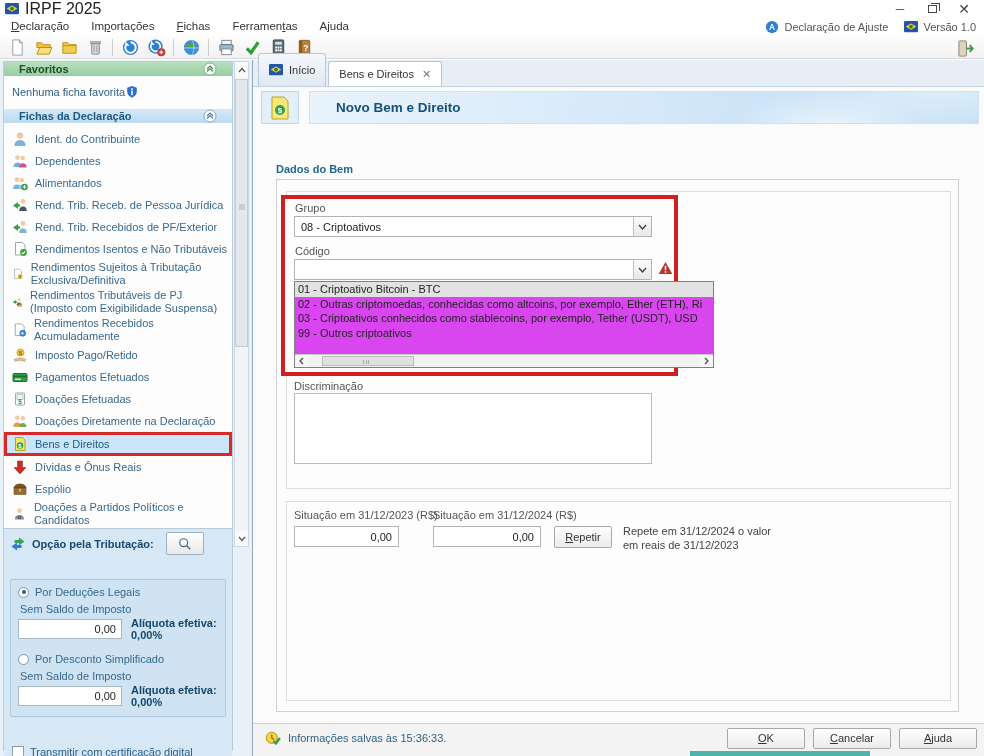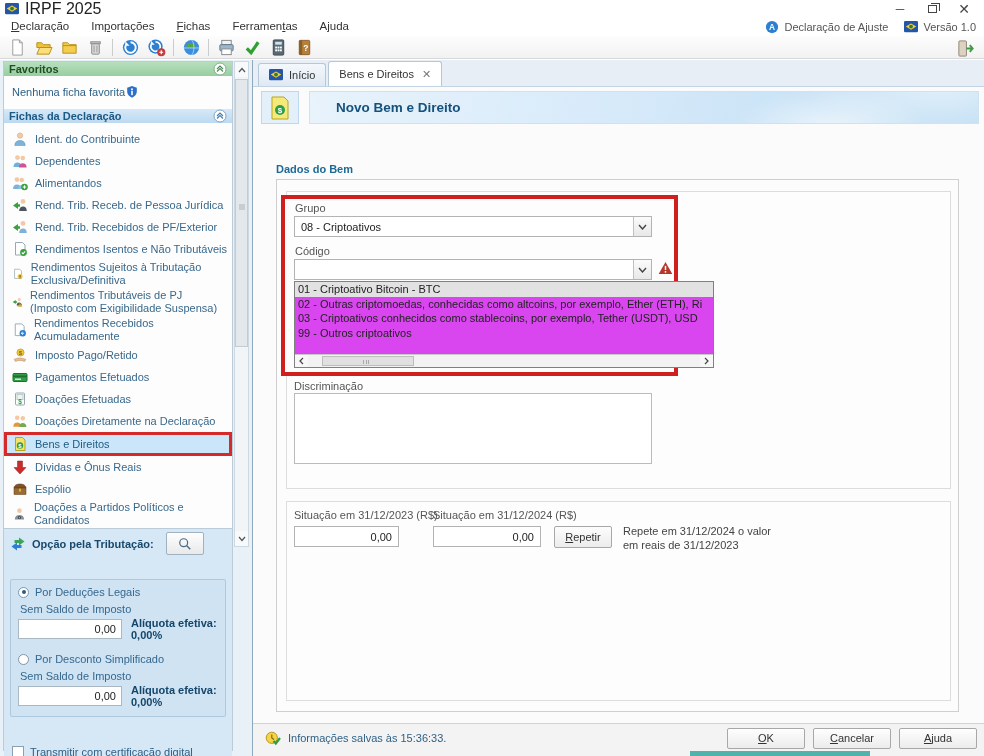--- a/index.html
+++ b/index.html
@@ -25,21 +25,21 @@
   .toolbar { height:23px; display:flex; align-items:center; padding:0 4px; background:linear-gradient(#fdfdfd,#f2f2f2); border-bottom:1px solid #d8d8d8; position:relative; }
   .tbtn { width:26px; height:22px; display:flex; align-items:center; justify-content:center; }
   .tsep { width:1px; height:17px; background:#ccc; margin:0 4px; }
   .tb-right { position:absolute; right:6px; top:1px; }
 
   .ic14 { width:14px; height:14px; } .ic16 { width:16px; height:16px; } .ic20 { width:19px; height:19px; }
 
   
   .sidebar { position:absolute; left:0; top:60px; width:252px; height:696px; background:#e9f1f8; }
   .side-panel { position:absolute; left:3px; top:1px; width:230px; height:690px; background:#fdfdfd; border:1px solid #bccbd8; display:flex; flex-direction:column; }
-  .shdr { height:19px; display:flex; align-items:center; padding:0 5px; font-weight:bold; }
+  .shdr { height:19px; display:flex; align-items:center; padding:0 15px; font-weight:bold; }
   .shdr.green { background:linear-gradient(#b7dfbc,#97cea0); color:#1c4f22; }
   .shdr.blue  { background:linear-gradient(#d6e9f9,#bcd9f0); color:#1c5a86; }
   .shdr .sp { flex:1; }
   .fav-empty { padding:9px 8px 10px; color:#2f6186; display:flex; align-items:center; gap:0; }
   .slist { padding-top:5px; }
   .sitem { display:flex; align-items:center; gap:7px; min-height:22px; padding:1px 4px 1px 8px; color:#38688c; line-height:13px; }
   .sitem.sel { background:#cbe6f9; border:3px solid #d42a2a; padding-left:5px; min-height:24px; color:#1c5a86; }
   .sitem .lbl { max-width:198px; }
   .side-bottom { margin-top:auto; background:#d6e7f5; border-top:1px solid #bccbd8; flex:0 0 208px; display:flex; flex-direction:column;gap:20px; }
   .opcao-row { display:flex; align-items:center; gap:6px; padding:3px 6px 1px; }
@@ -60,21 +60,21 @@
 
   
   .sscroll { position:absolute; left:234px; top:1px; width:15px; height:486px; background:#f2f5f8; border:1px solid #cdd8e0; }
   .sarrow { position:absolute; left:0; width:13px; height:15px; background:#f7f9fb; display:flex; align-items:center; justify-content:center; color:#555; }
   .sthumb { position:absolute; left:0; top:17px; width:13px; height:268px; background:#e3e8ec; border:1px solid #c3ccd3; }
   .sthumb:after { content:""; position:absolute; left:3px; top:124px; width:6px; height:6px; background:#c9cdd1; }
 
   
   .main { position:absolute; left:252px; top:60px; width:732px; height:696px; background:#fbfbfb; border-left:1px solid #90a8bc; }
   .tabbar { height:27px; background:#e7eef6; border-bottom:1px solid #c2d4e4; padding-left:5px; display:flex; align-items:flex-end; }
-  .tab { height:23px; display:flex; align-items:center; gap:6px; padding:0 10px; border:1px solid #b5c8d8; border-bottom:none; border-radius:3px 3px 0 0; margin-right:2px; background:linear-gradient(#f4f8fc,#dfe9f3); color:#333; }
+  .tab { height:33px; display:flex; align-items:center; gap:6px; padding:0 10px; border:1px solid #b5c8d8; border-bottom:none; border-radius:3px 3px 0 0; margin-right:2px; background:linear-gradient(#f4f8fc,#dfe9f3); color:#333; }
   .tab.active { background:#fff; height:25px; }
   .tab .closex { color:#777; font-size:11px; margin-left:2px; }
   .banner { position:absolute; left:8px; top:31px; width:718px; height:33px; display:flex; }
   .banner-icon { width:38px; height:33px; background:#e3f0fa; border:1px solid #bdd7ec; display:flex; align-items:center; justify-content:center; }
   .banner-bg { flex:1; margin-left:10px; border:1px solid #cfe2f1; background:
       radial-gradient(140px 60px at 78% 120%, rgba(255,255,255,.65), rgba(255,255,255,0) 70%),
       radial-gradient(200px 80px at 95% -20%, rgba(255,255,255,.55), rgba(255,255,255,0) 70%),
       linear-gradient(100deg,#e8f3fb 0%,#d7eafa 45%,#bcdcf3 100%);
       display:flex; align-items:center; padding-left:26px; }
   .banner-title { font-size:13.5px; font-weight:bold; color:#15517d; }

